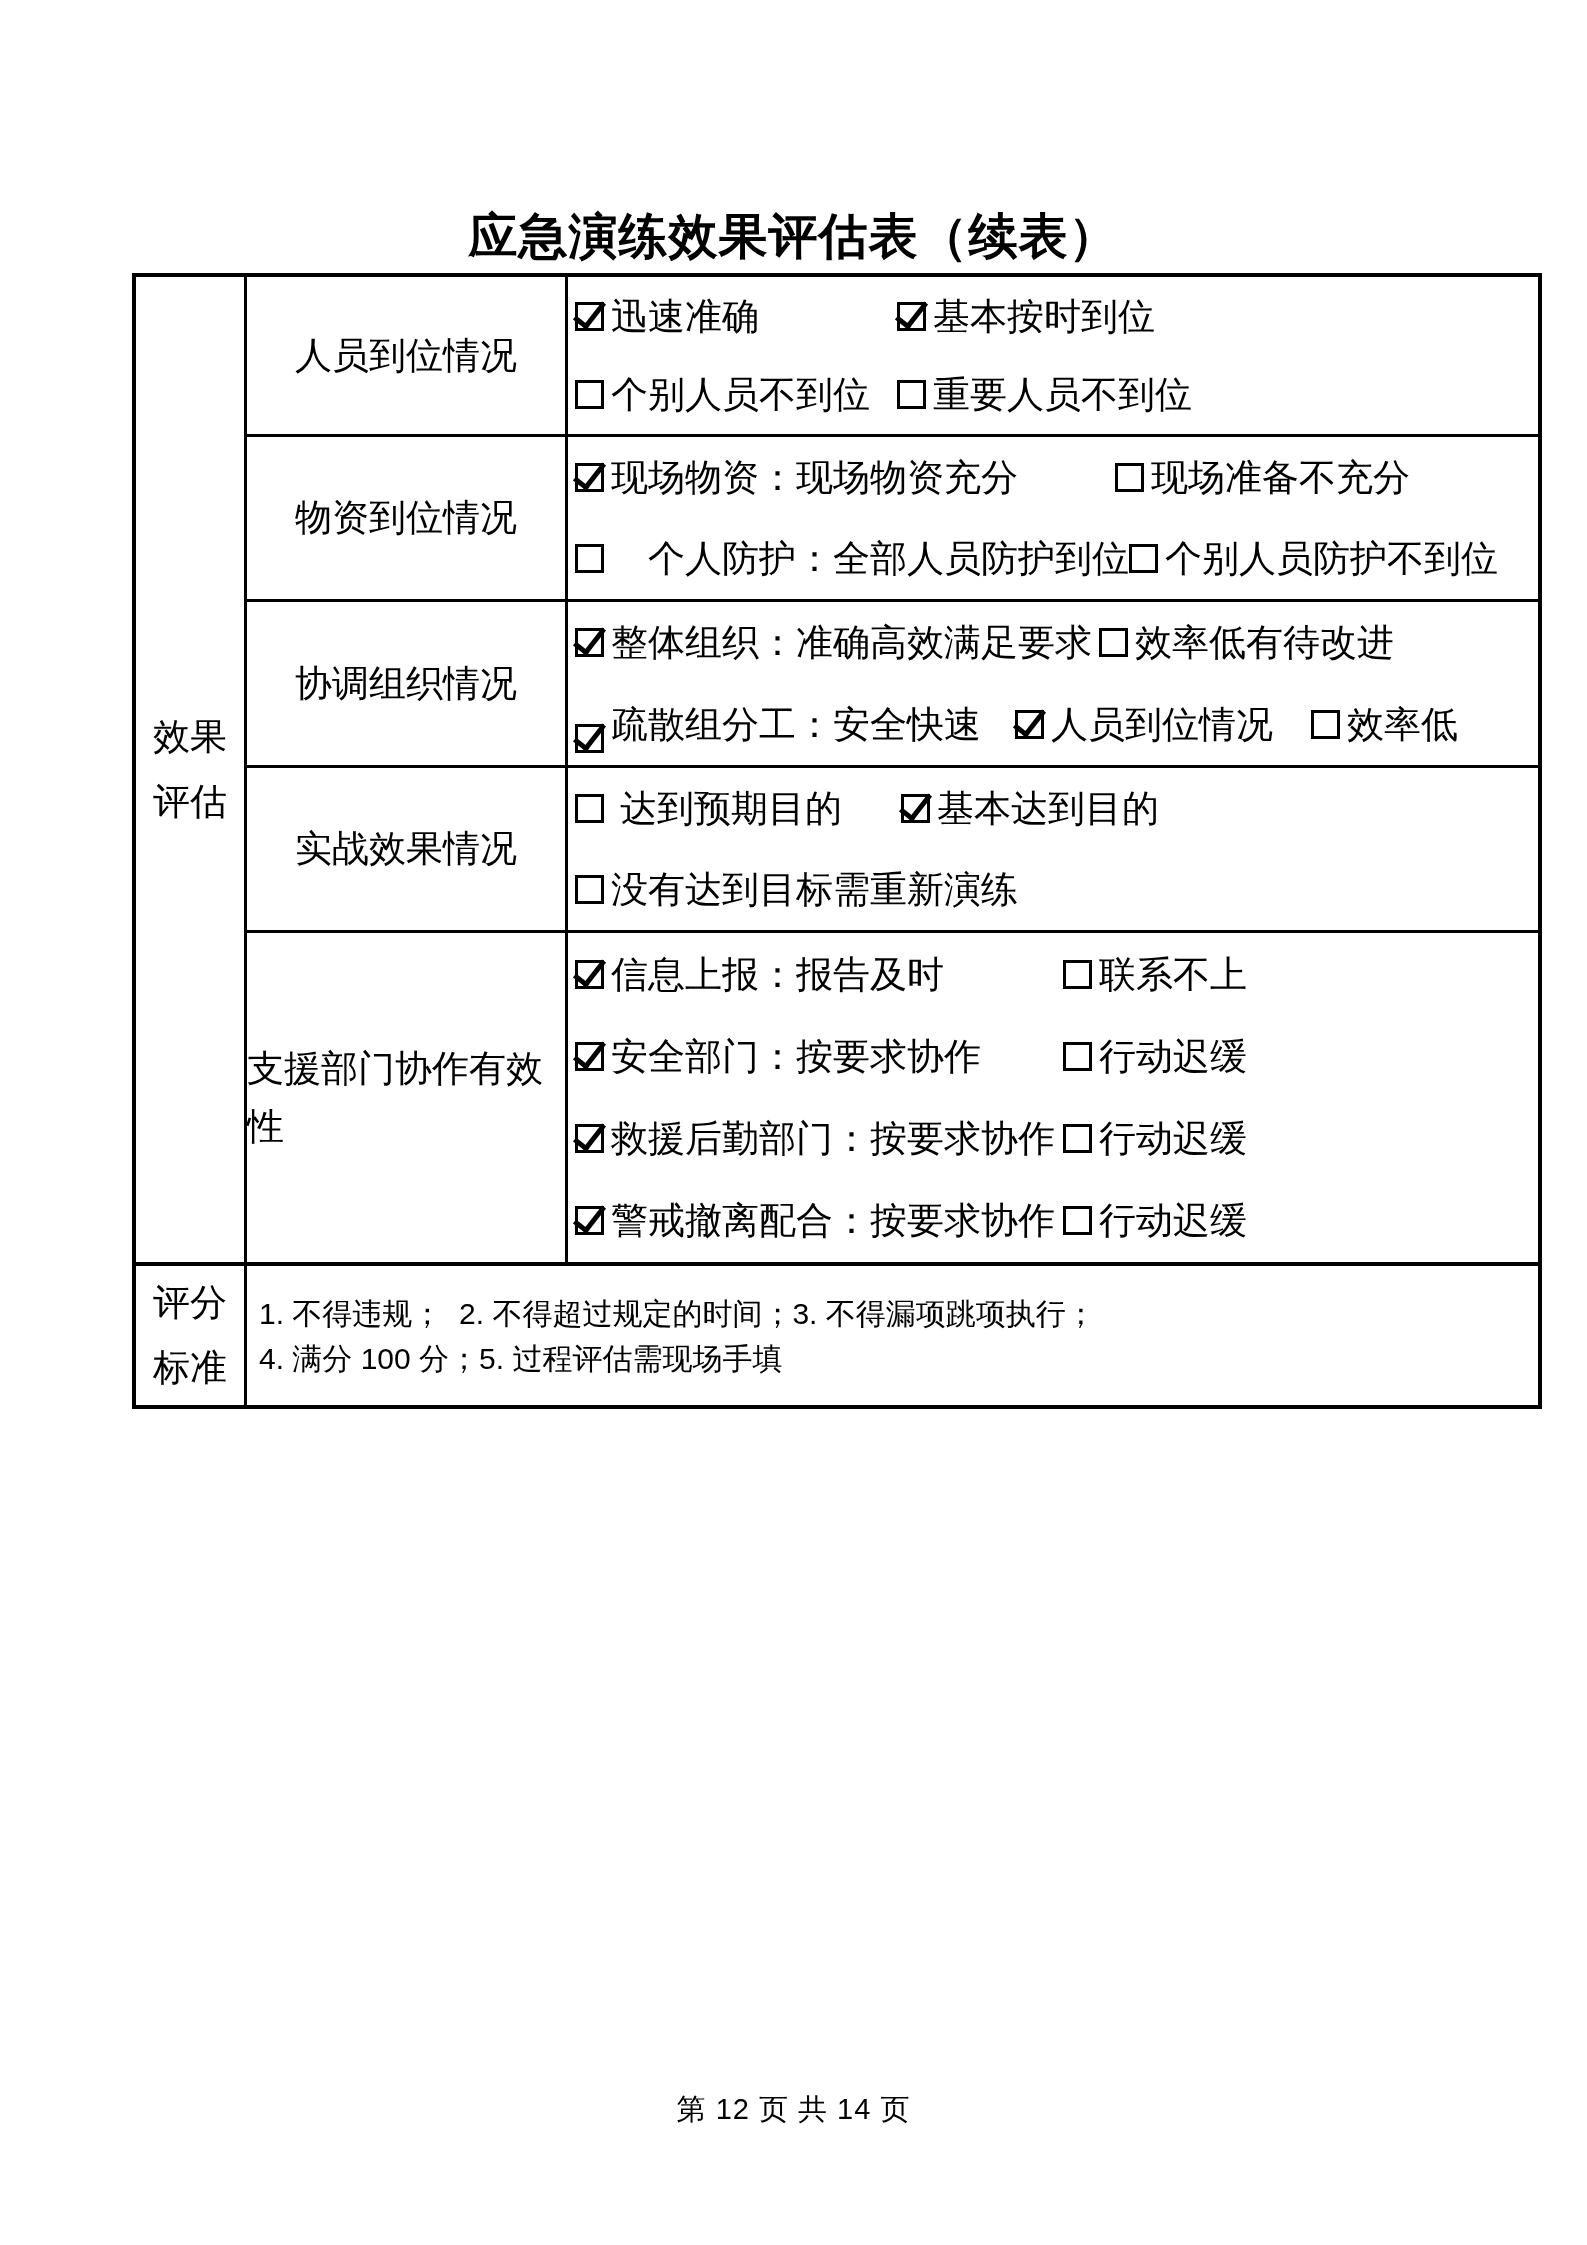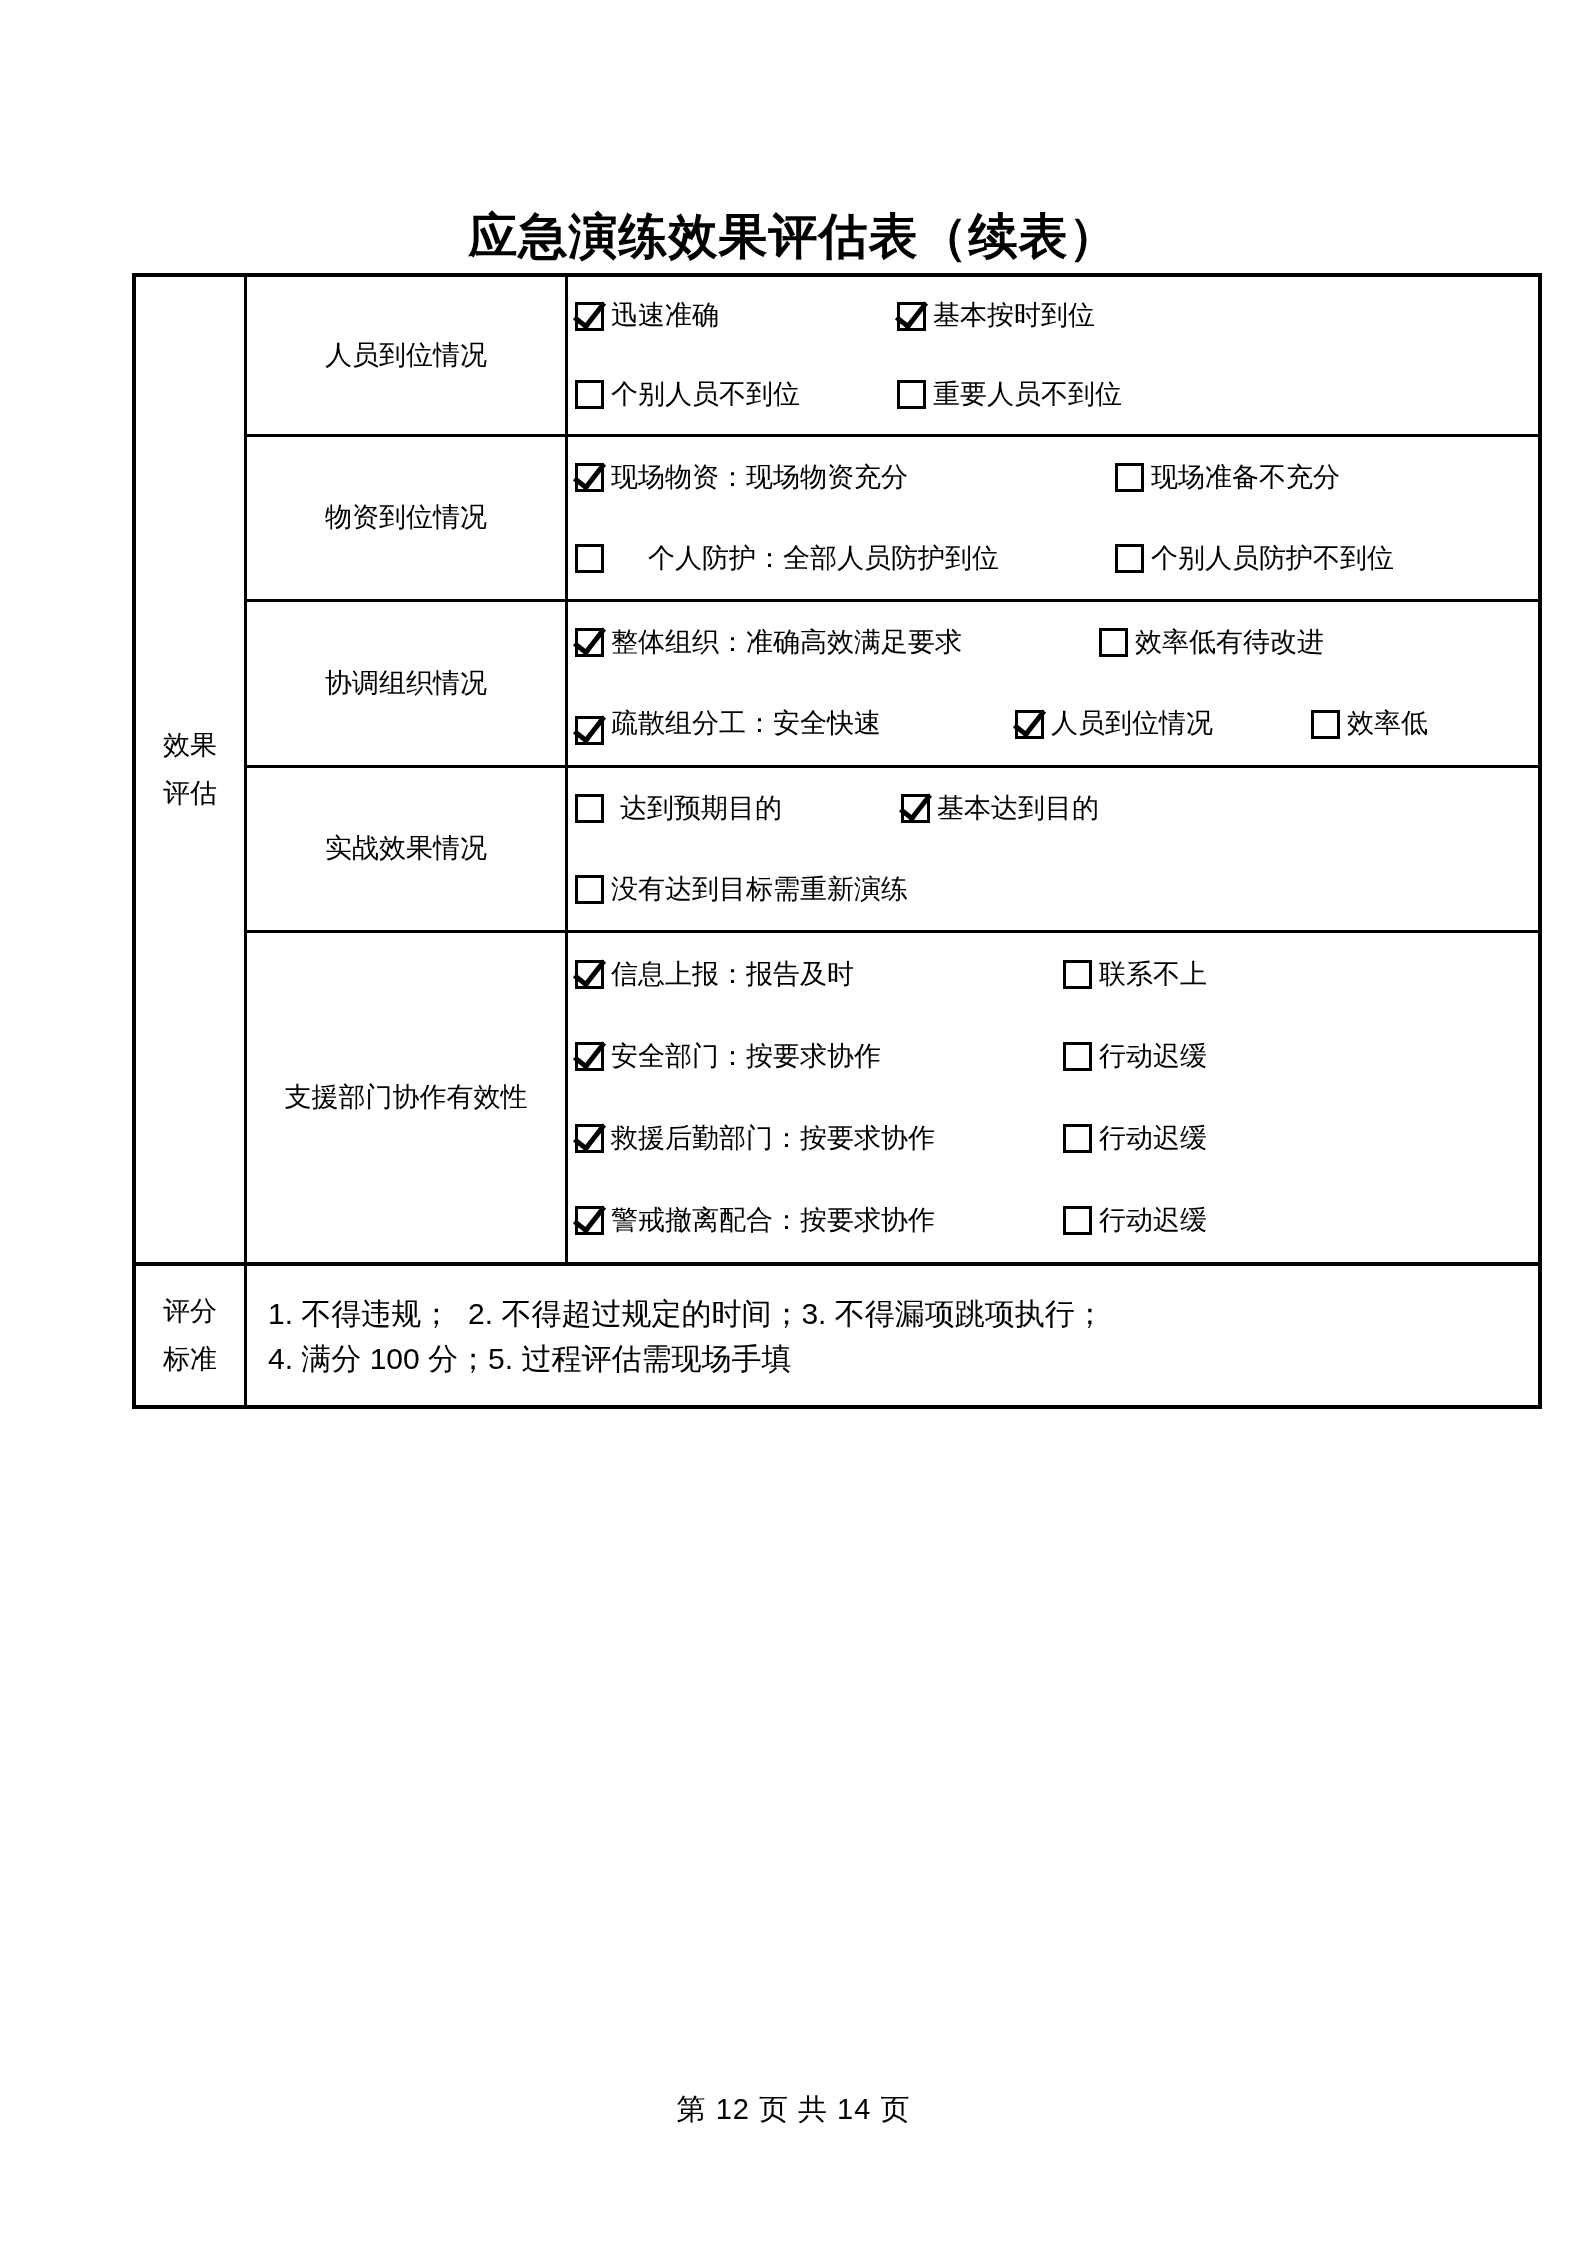--- a/index.html
+++ b/index.html
@@ -29,21 +29,21 @@
     border:4px solid #000;
     display:grid;
     grid-template-columns:111px 321px 1fr;
     grid-template-rows:160px 165px 166px 165px 333px 1fr;
   }
   .cell{
     box-sizing:border-box;
     display:flex;
     align-items:center;
     justify-content:center;
-    font-size:27px;
+    font-size:37px;
     line-height:1.55;
   }
   .br3{border-right:3px solid #000;}
   .bb3{border-bottom:3px solid #000;}
   .bb4{border-bottom:4px solid #000;}
   .groupcell{grid-column:1;grid-row:1/6;}
   .group-label, .score-label{
     white-space:pre-line;
     text-align:center;
     line-height:1.75;
@@ -92,21 +92,21 @@
     border:solid #000;
     border-width:0 5px 5px 0;
     transform:rotate(38deg);
   }
   .scorelabel{grid-column:1;grid-row:6;}
   .scorebody{
     grid-column:2/4;grid-row:6;
     flex-direction:column;
     align-items:flex-start;
     justify-content:center;
-    padding-left:21px;
+    padding-left:12px;
     font-size:30px;
     line-height:45px;
     border-radius:22px;
   }
   .pre{white-space:pre-wrap;}
   .footer{
     position:absolute;
     top:2090px;left:0;right:0;
     text-align:center;
     font-size:29px;

